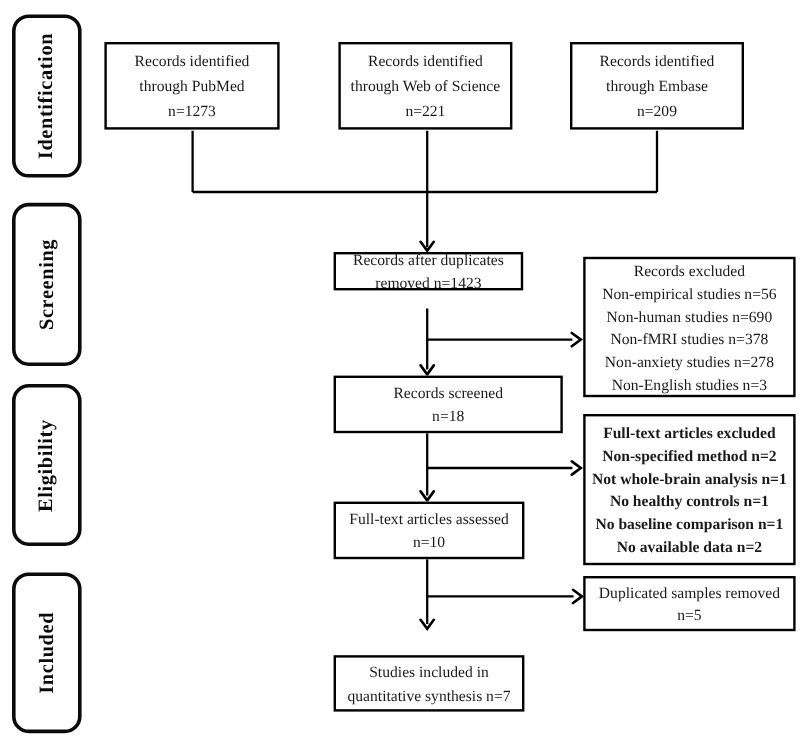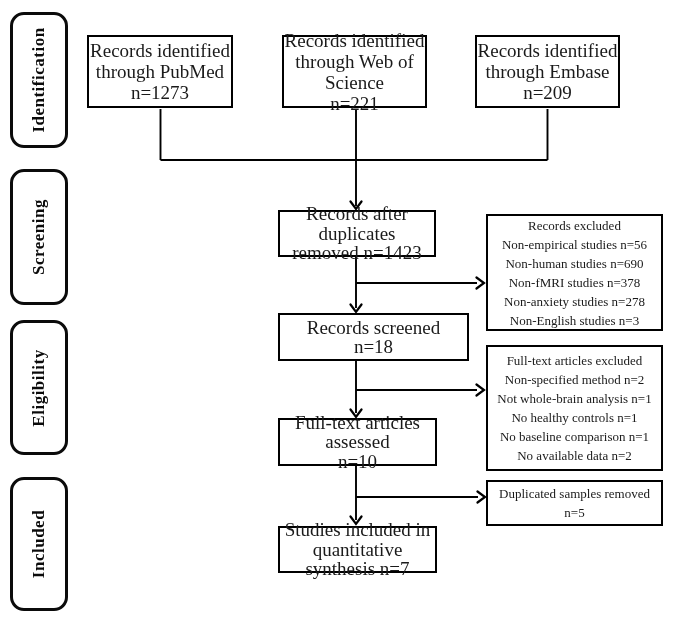--- a/index.html
+++ b/index.html
@@ -12,21 +12,21 @@
     overflow:hidden;
   }
   svg.connectors{position:absolute;left:0;top:0;width:675px;height:621px;}
   .box{
     position:absolute;
     border:2px solid #000000;
     background:#ffffff;
     display:flex;align-items:center;justify-content:center;
     text-align:center;
     white-space:pre-line;
-    font-size:19px;line-height:19.5px;
+    font-size:13px;line-height:19.5px;
     box-sizing:border-box;
     z-index:2;
   }
   .box.top{line-height:21px;}
   .box.side{font-size:13px;line-height:19px;}
   .stage{
     position:absolute;
     border:3px solid #0b0b0b;
     border-radius:14px;
     background:#ffffff;
@@ -45,27 +45,27 @@
   
   #stage-identification{left:10px;top:12px;width:58px;height:136px;}
   #stage-screening{left:10px;top:169px;width:58px;height:136px;}
   #stage-eligibility{left:10px;top:320px;width:58px;height:135px;}
   #stage-included{left:10px;top:477px;width:58px;height:134px;}
   
   #box-pubmed{left:87px;top:35px;width:146px;height:73px;}
   #box-wos{left:282px;top:35px;width:145px;height:73px;}
   #box-embase{left:475px;top:35px;width:145px;height:73px;}
   
-  #box-after-duplicates{left:278px;top:210px;width:158px;height:47px;}
+  #box-after-duplicates{left:278px;top:210px;width:158px;height:32px;}
   #box-screened{left:278px;top:313px;width:191px;height:48px;}
   #box-assessed{left:278px;top:418px;width:159px;height:48px;}
-  #box-synthesis{left:278px;top:526px;width:159px;height:47px;}
+  #box-synthesis{left:278px;top:546px;width:159px;height:47px;}
   
   #box-records-excluded{left:486px;top:214px;width:177px;height:117px;}
-  #box-fulltext-excluded{left:486px;top:345px;width:177px;height:126px;}
+  #box-fulltext-excluded{left:486px;top:345px;width:177px;height:126px;font-weight:bold;}
   #box-dup-samples{left:486px;top:480px;width:177px;height:46px;}
 </style>
 </head>
 <body>
 
 <div id="diagram">
 
   <svg class="connectors" viewBox="0 0 675 621" xmlns="http://www.w3.org/2000/svg">
 
     <path d="M160.5 109 V160

